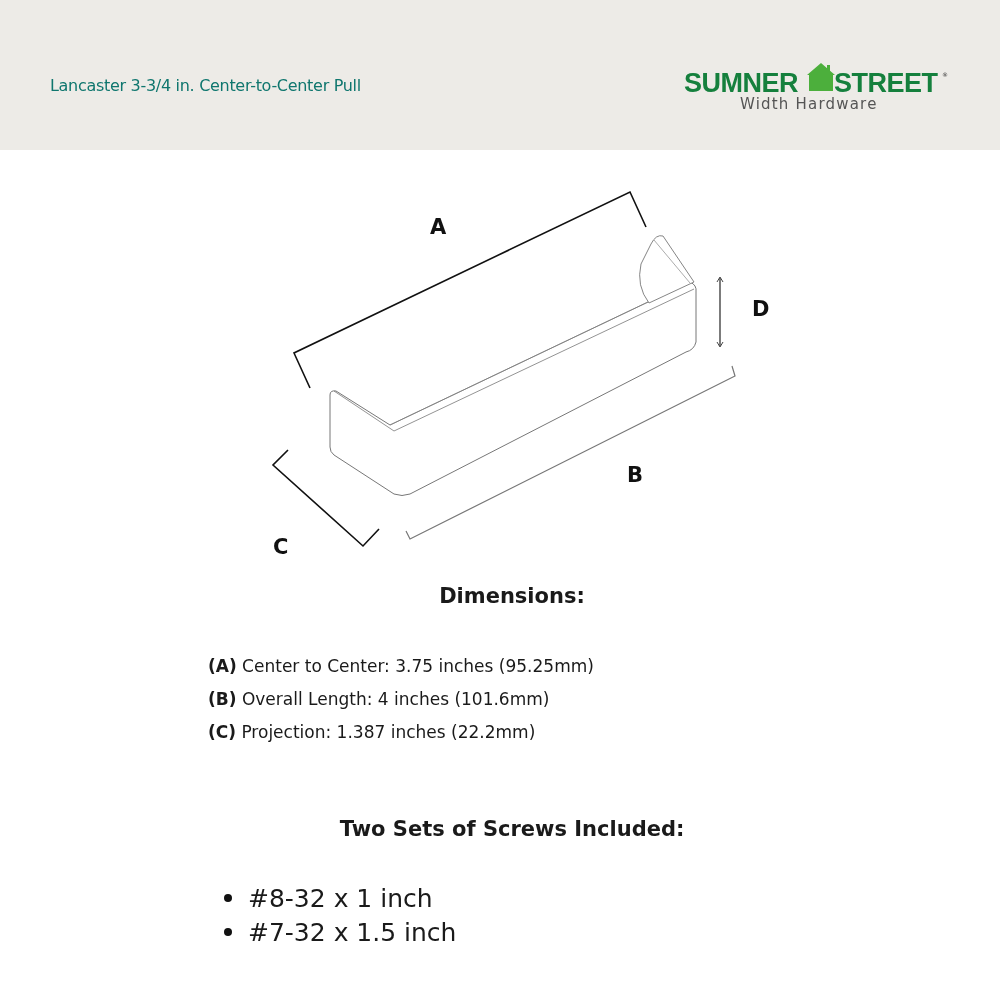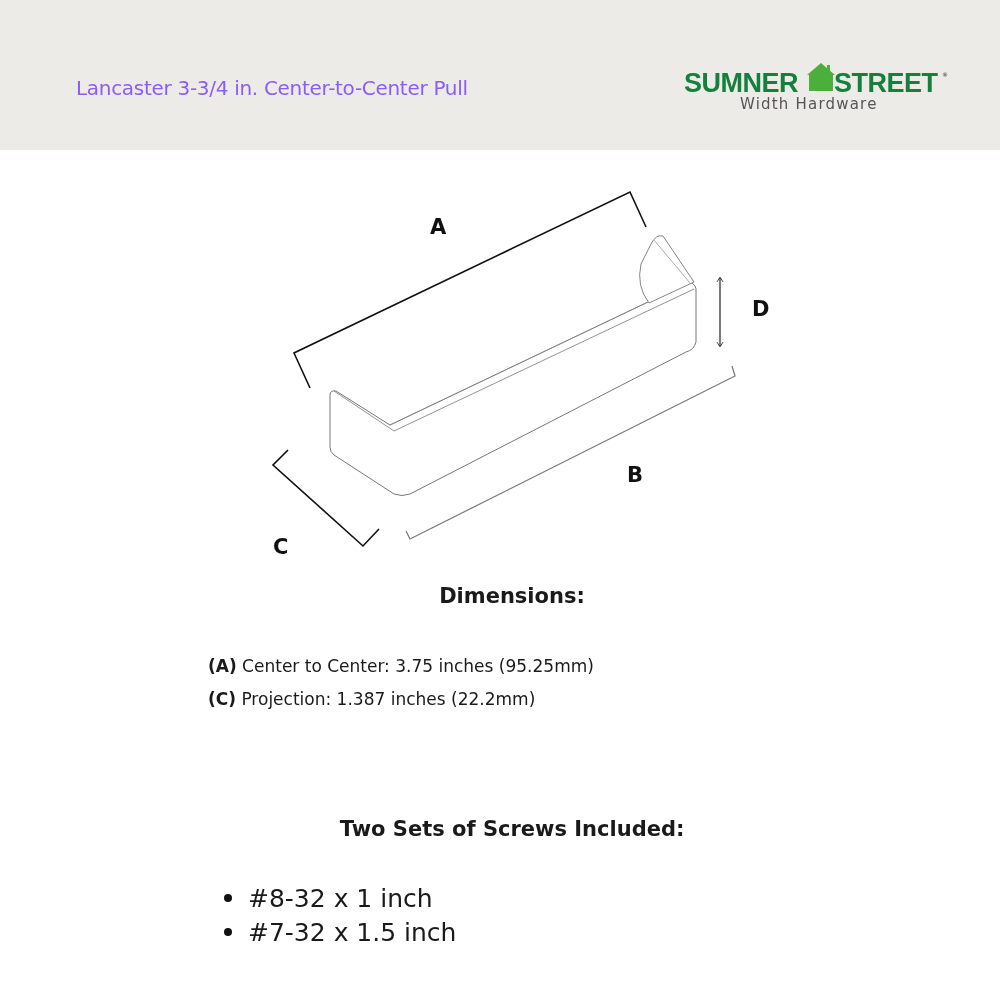--- a/index.html
+++ b/index.html
@@ -1,19 +1,19 @@
 <!DOCTYPE html>
 <html><head>
 <meta charset="utf-8">
 <style>
   html, body { margin:0; padding:0; }
   body { width:1000px; height:1000px; background:#ffffff; position:relative; overflow:hidden;
          font-family:"DejaVu Sans", "Liberation Sans", sans-serif; color:#1a1a1a; }
   .header { position:absolute; left:0; top:0; width:1000px; height:150px; background:#edebe7; }
-  .title { position:absolute; left:76px; top:76px; font-size:20px; color:#8b5cf6; letter-spacing:-0.3px; }
+  .title { position:absolute; left:50px; top:76px; font-size:16px; color:#0f766e; letter-spacing:-0.3px; }
   .logo { position:absolute; left:684px; top:60px; width:270px; height:60px; }
   .logo-main { position:absolute; left:0; top:8px; font-family:"Liberation Sans", sans-serif; font-weight:bold;
                font-size:27px; color:#15803d; letter-spacing:-0.5px; white-space:nowrap; }
   .logo-main .gap { display:inline-block; width:36px; }
   .house { position:absolute; left:122px; top:2px; width:30px; height:30px; }
   .reg { position:absolute; left:258px; top:11px; font-size:6px; color:#333; }
   .logo-sub { position:absolute; left:56px; top:35px; font-family:"DejaVu Sans", sans-serif; font-size:15px;
               color:#555; letter-spacing:1.2px; white-space:nowrap; }
   .diagram { position:absolute; left:0; top:150px; width:1000px; height:420px; }
   .lbl { position:absolute; font-weight:bold; font-size:21px; color:#111; }
@@ -67,20 +67,21 @@
   </svg>
   <div class="lbl" style="left:430px; top:65px;">A</div>
   <div class="lbl" style="left:752px; top:147px;">D</div>
   <div class="lbl" style="left:627px; top:313px;">B</div>
   <div class="lbl" style="left:273px; top:385px;">C</div>
 </div>
 
 <div class="dims-title">Dimensions:</div>
 <div class="dim-list">
   <div><b>(A)</b> <span>Center to Center: 3.75 inches (95.25mm)</span></div>
+  <div><b>(B)</b> <span>Overall Length: 4 inches (101.6mm)</span></div>
   <div><b>(C)</b> <span>Projection: 1.387 inches (22.2mm)</span></div>
 </div>
 
 <div class="screws-title">Two Sets of Screws Included:</div>
 <div class="screw-list">
   <div><span class="bullet"></span><span>#8-32 x 1 inch</span></div>
   <div><span class="bullet"></span><span>#7-32 x 1.5 inch</span></div>
 </div>
 
 </body></html>

